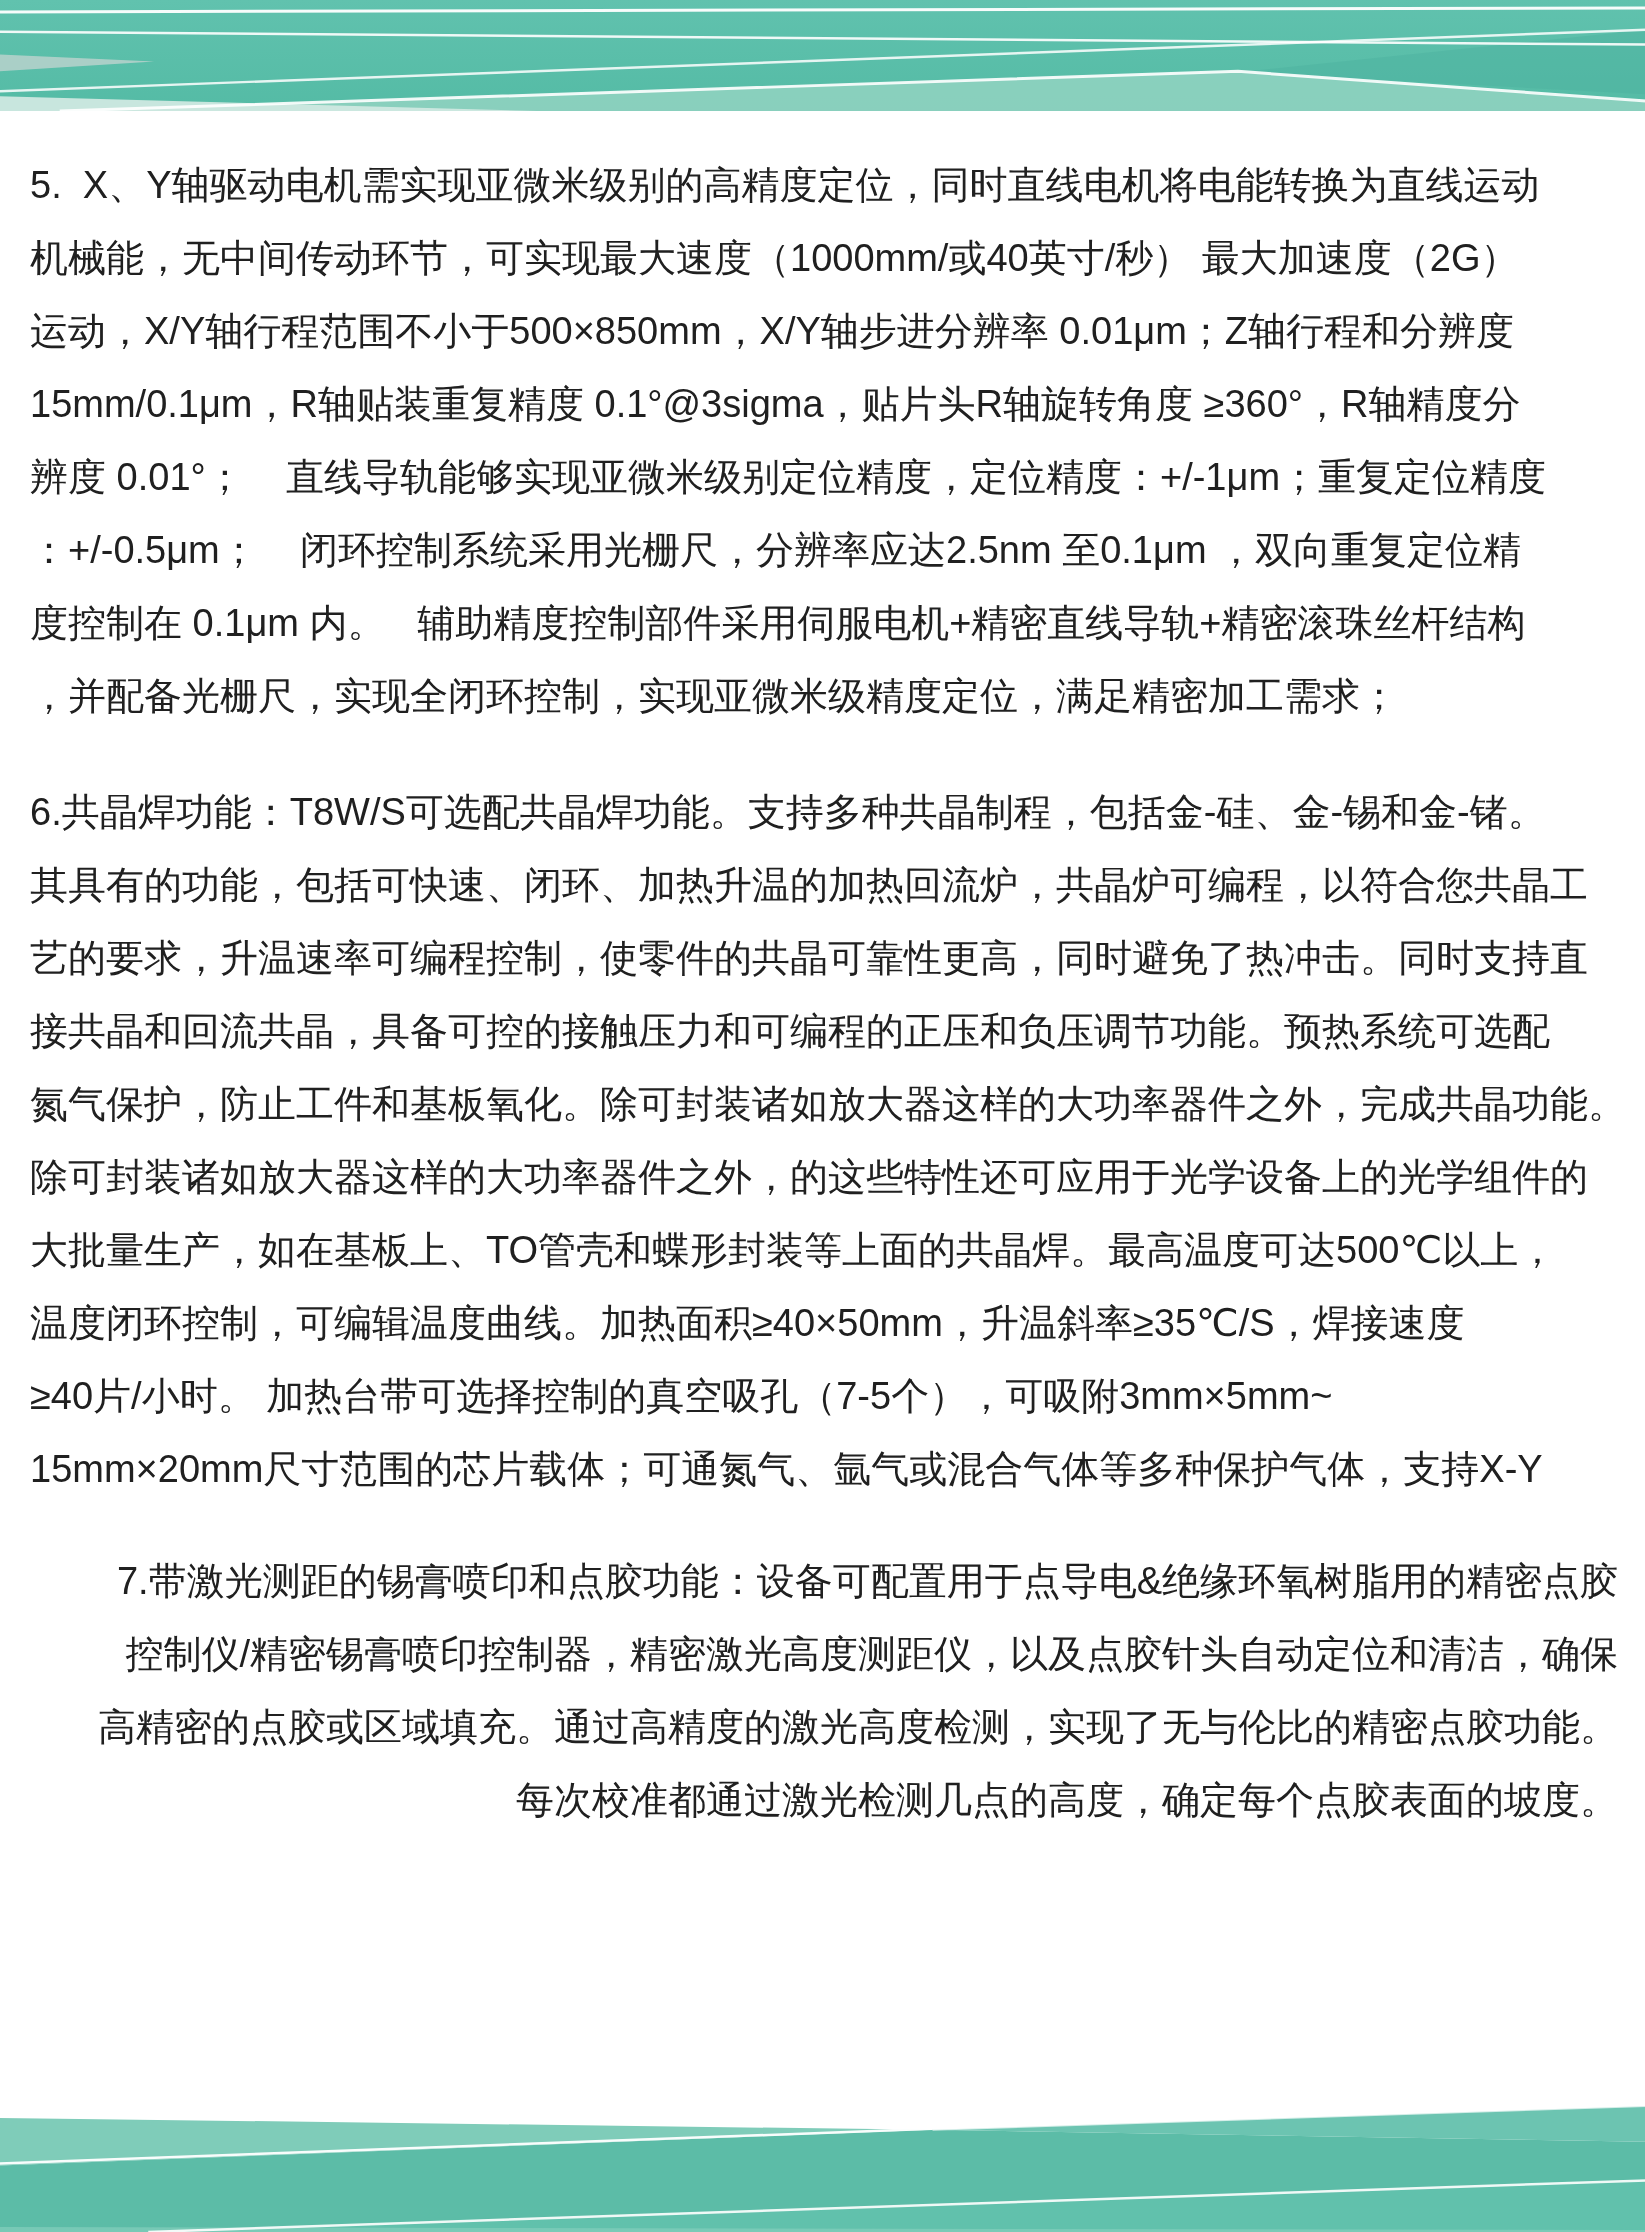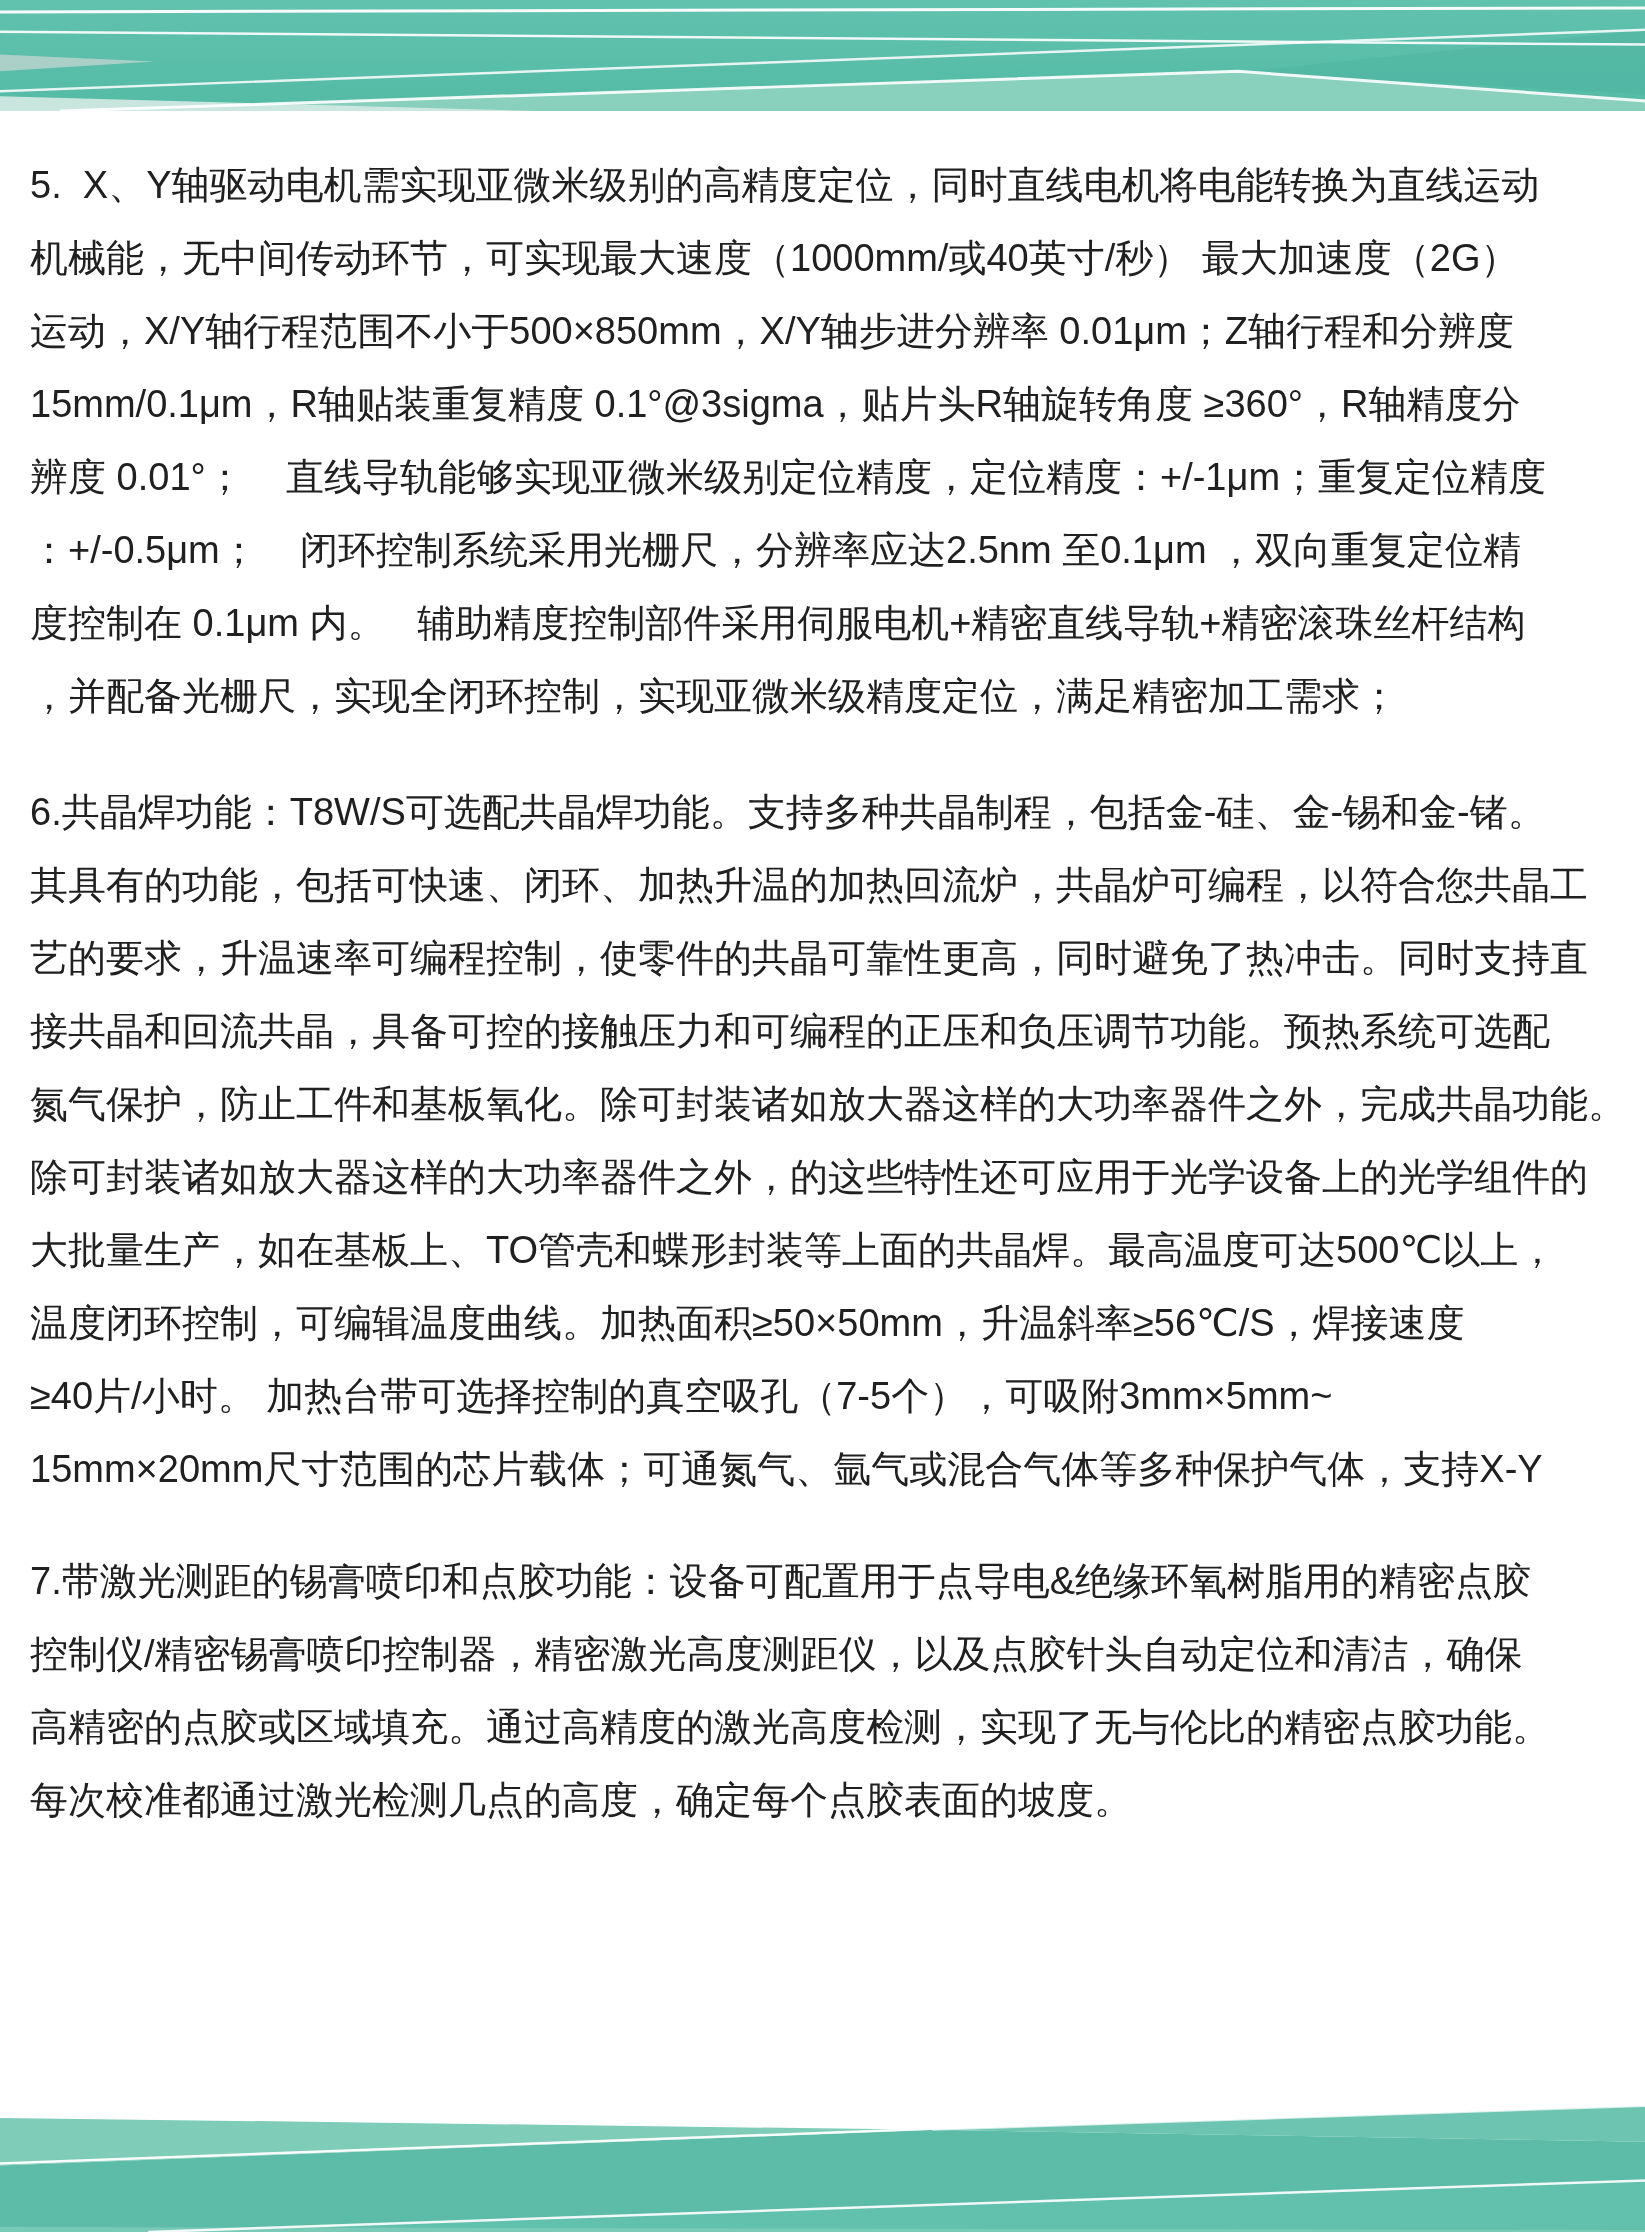--- a/index.html
+++ b/index.html
@@ -12,21 +12,21 @@
   .band svg{display:block;}
   .top-band{top:0;height:111px;}
   .bottom-band{bottom:0;height:131px;}
   .content{
     position:absolute;top:149px;left:30px;width:1588px;
     color:#202020;font-size:38px;line-height:73px;
   }
   .para{margin:0;padding:0;}
   .para .line{white-space:pre;}
   #p6{margin-top:43px;}
-  #p7{margin-top:39px;}
+  #p7{margin-top:39px;text-align:right;}
 </style>
 </head>
 <body>
 
 <div class="band top-band">
   <svg width="1646" height="111" viewBox="0 0 1654 112" preserveAspectRatio="none">
     <defs>
       <linearGradient id="gTop" x1="0" y1="0" x2="0" y2="1">
         <stop offset="0" stop-color="#61c2ae"></stop>
         <stop offset="1" stop-color="#54bba5"></stop>
@@ -57,21 +57,21 @@
   </section>
 
   <section class="para" id="p6">
     <div class="line">6.共晶焊功能：T8W/S可选配共晶焊功能。支持多种共晶制程，包括金-硅、金-锡和金-锗。</div>
     <div class="line">其具有的功能，包括可快速、闭环、加热升温的加热回流炉，共晶炉可编程，以符合您共晶工</div>
     <div class="line">艺的要求，升温速率可编程控制，使零件的共晶可靠性更高，同时避免了热冲击。同时支持直</div>
     <div class="line">接共晶和回流共晶，具备可控的接触压力和可编程的正压和负压调节功能。预热系统可选配</div>
     <div class="line">氮气保护，防止工件和基板氧化。除可封装诸如放大器这样的大功率器件之外，完成共晶功能。</div>
     <div class="line">除可封装诸如放大器这样的大功率器件之外，的这些特性还可应用于光学设备上的光学组件的</div>
     <div class="line">大批量生产，如在基板上、TO管壳和蝶形封装等上面的共晶焊。最高温度可达500℃以上，</div>
-    <div class="line">温度闭环控制，可编辑温度曲线。加热面积≥50×50mm，升温斜率≥56℃/S，焊接速度</div>
+    <div class="line">温度闭环控制，可编辑温度曲线。加热面积≥40×50mm，升温斜率≥35℃/S，焊接速度</div>
     <div class="line">≥40片/小时。 加热台带可选择控制的真空吸孔（7-5个），可吸附3mm×5mm~</div>
     <div class="line">15mm×20mm尺寸范围的芯片载体；可通氮气、氩气或混合气体等多种保护气体，支持X-Y</div>
   </section>
 
   <section class="para" id="p7">
     <div class="line">7.带激光测距的锡膏喷印和点胶功能：设备可配置用于点导电&amp;绝缘环氧树脂用的精密点胶</div>
     <div class="line">控制仪/精密锡膏喷印控制器，精密激光高度测距仪，以及点胶针头自动定位和清洁，确保</div>
     <div class="line">高精密的点胶或区域填充。通过高精度的激光高度检测，实现了无与伦比的精密点胶功能。</div>
     <div class="line">每次校准都通过激光检测几点的高度，确定每个点胶表面的坡度。</div>
   </section>

